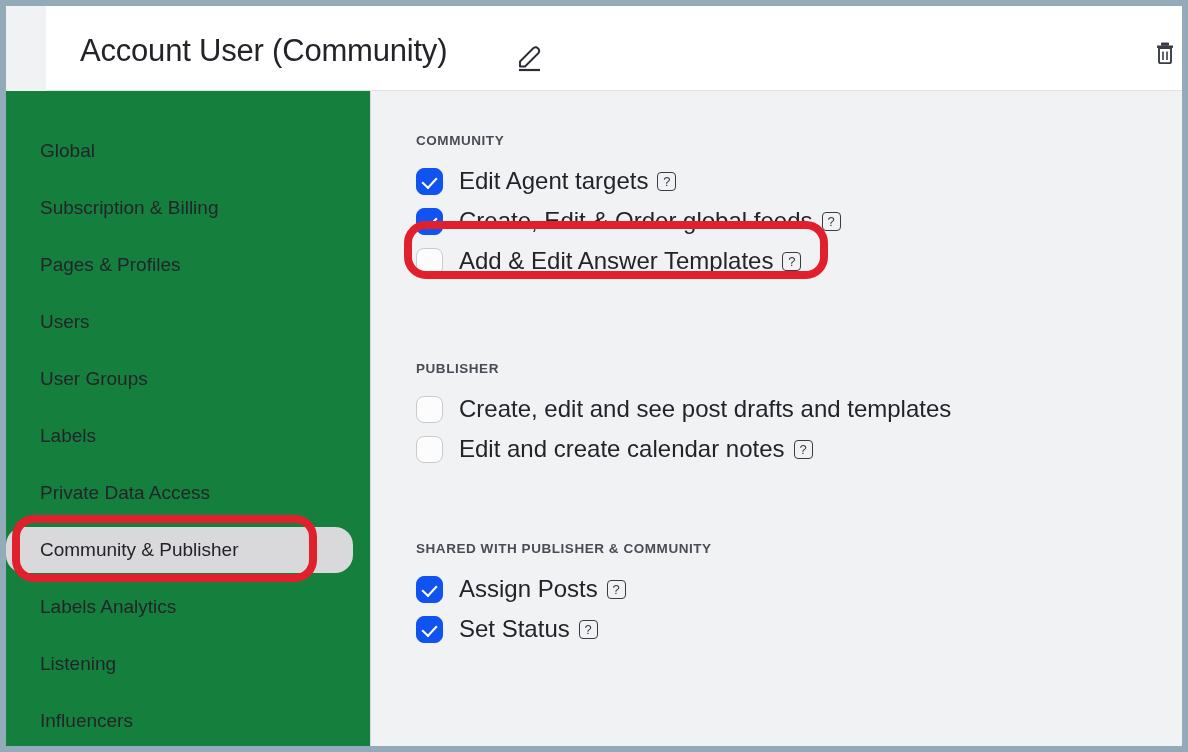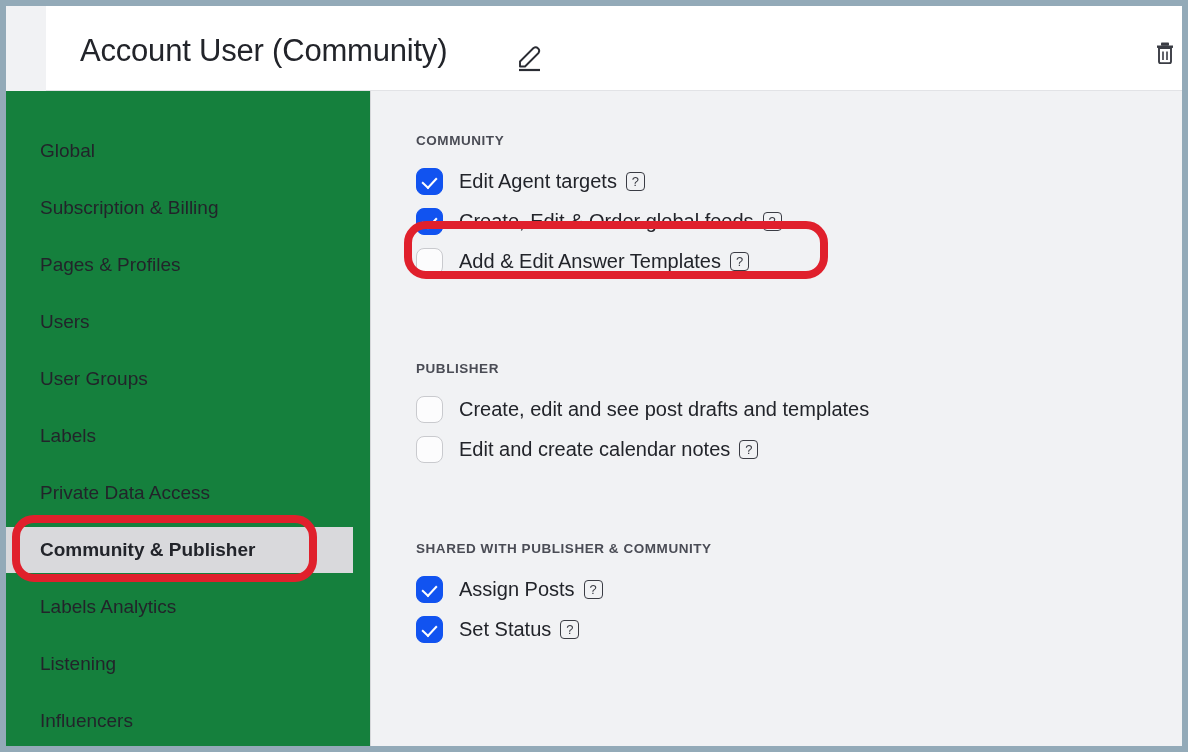--- a/index.html
+++ b/index.html
@@ -84,21 +84,22 @@
     align-items: center;
     padding-left: 34px;
     box-sizing: border-box;
     font-size: 19px;
     color: #22242a;
     cursor: pointer;
     white-space: nowrap;
   }
   .sidebar-item.selected {
     background: #d9d9dc;
-    font-weight: 700;
+    font-weight: 400;
+    border-radius: 18px;
   }
 
   
   #content {
     position: absolute;
     left: 366px;
     top: 85px;
     width: 810px;
     height: 717px;
     background: #f1f2f4;
@@ -145,21 +146,21 @@
     left: 8px;
     top: 5px;
     width: 7px;
     height: 12px;
     border: solid #ffffff;
     border-width: 0 2.6px 2.6px 0;
     transform: rotate(43deg);
   }
   .perm-label {
     margin-left: 16px;
-    font-size: 20px;
+    font-size: 24px;
     color: #22242a;
   }
   .help-icon {
     margin-left: 9px;
     width: 19px;
     height: 19px;
     border: 1.5px solid #3a3c44;
     border-radius: 4px;
     box-sizing: border-box;
     display: inline-flex;

